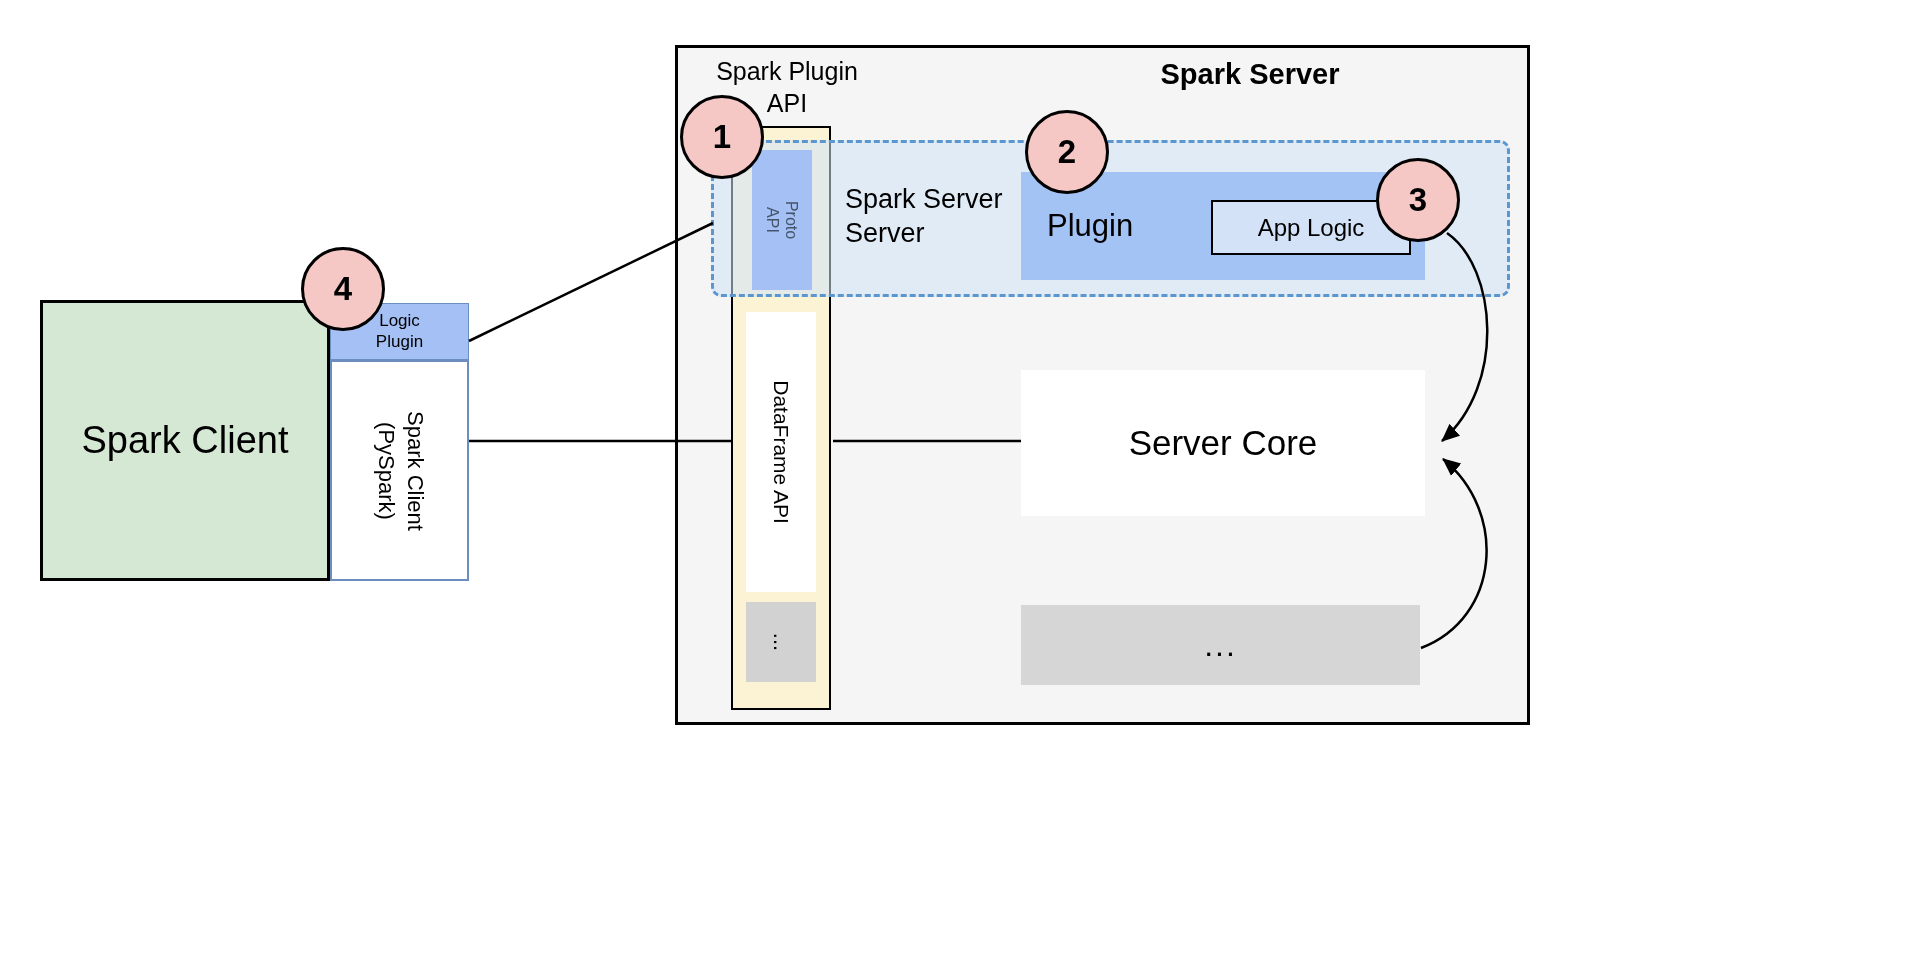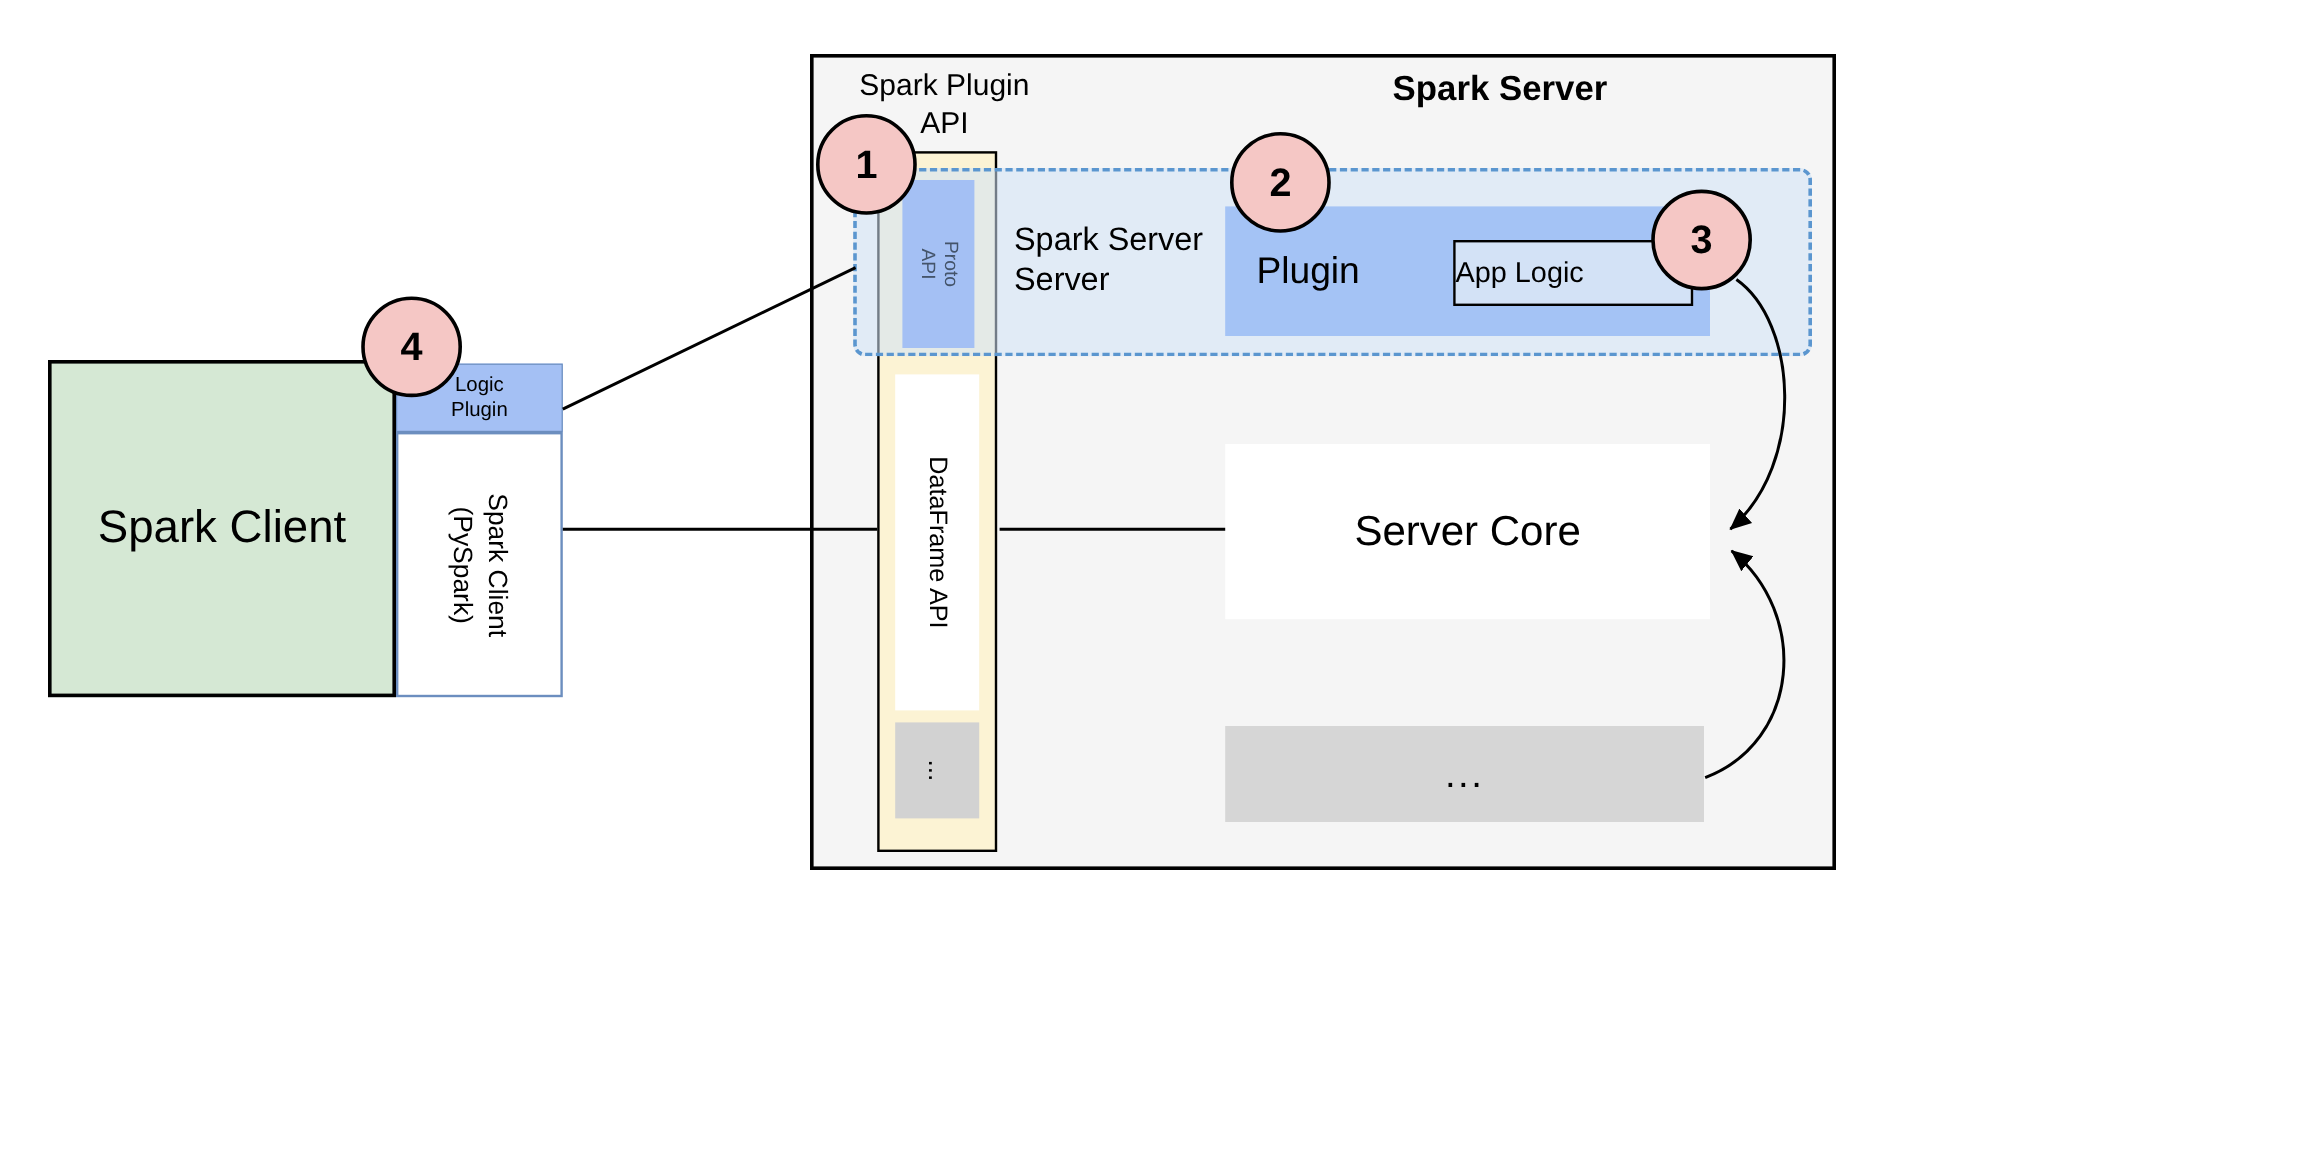--- a/index.html
+++ b/index.html
@@ -56,21 +56,21 @@
     background:#a4c3f5;
   }
   .plugin-label{
     position:absolute;left:26px;top:0;height:108px;
     display:flex;align-items:center;
     font-size:31px;color:#000000;
   }
   .app-logic-box{
     position:absolute;left:190px;top:28px;width:200px;height:55px;
     background:#d3e2f6;border:2px solid #000;box-sizing:border-box;
-    display:flex;align-items:center;
+    display:flex;align-items:center;justify-content:center;
     font-size:24px;color:#000;
   }
 
   
   .core-box{
     left:1021px;top:370px;width:404px;height:146px;
     background:#ffffff;
     display:flex;align-items:center;justify-content:center;
     font-size:35px;
   }

